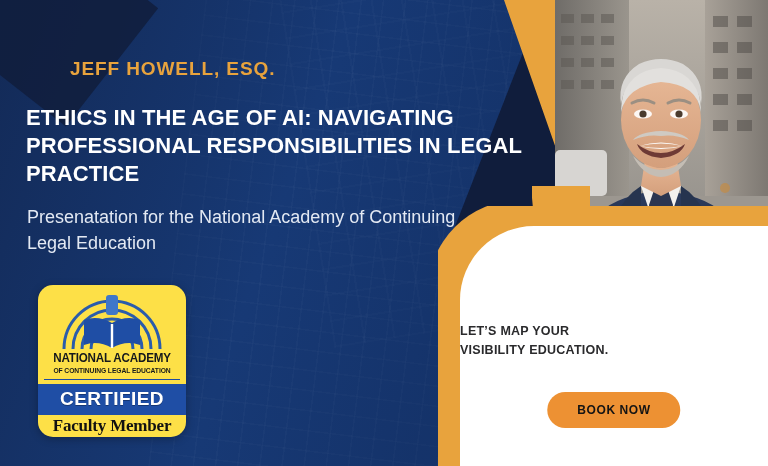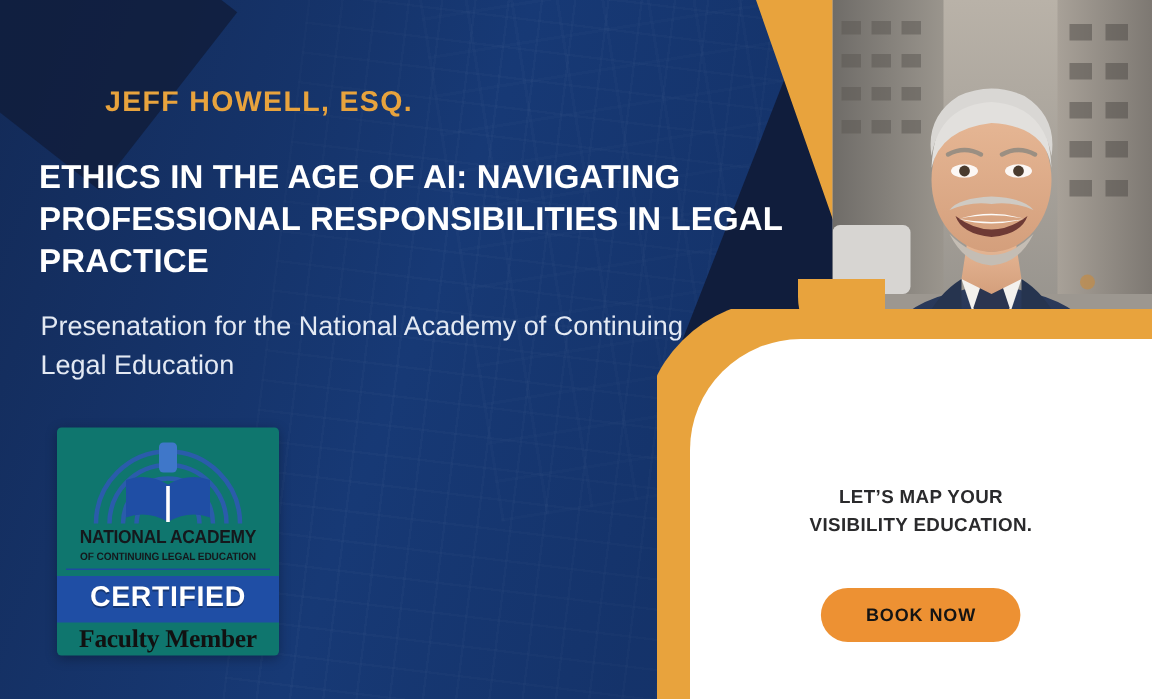--- a/index.html
+++ b/index.html
@@ -81,21 +81,21 @@
   }
   .subtitle{
     position:absolute;left:27px;top:204px;width:470px;
     font-size:18px;line-height:1.46;font-weight:normal;
     color:#e3e9f3;
   }
 
   
   .badge{
     position:absolute;left:38px;top:285px;width:148px;height:152px;
-    background:#0f766e;border-radius:3px;overflow:hidden;
+    background:#fde047;border-radius:15px;overflow:hidden;
     box-shadow:0 2px 8px rgba(0,0,0,.28);
     display:flex;flex-direction:column;
   }
   .badge-top{
     flex:0 0 62px;display:flex;align-items:flex-end;justify-content:center;
     padding-top:4px;
   }
   .badge-top svg{display:block;}
   .badge-acad{
     text-align:center;font-size:12.5px;font-weight:bold;letter-spacing:-.2px;
@@ -137,21 +137,21 @@
   }
   .logo-journal{
     display:flex;align-items:center;justify-content:center;gap:7px;
     margin:7px auto 0;width:168px;
   }
   .logo-journal .ln{flex:1;height:1.6px;background:#E8A33D;}
   .logo-journal .jw{
     font-size:8.5px;font-weight:bold;letter-spacing:3.1px;color:#E8A33D;
   }
   .cta-text{
-    position:absolute;left:0;right:0;top:96px;text-align:center;
+    position:absolute;left:0;right:0;top:96px;text-align:left;
     font-size:12.5px;font-weight:bold;line-height:1.55;letter-spacing:.25px;
     color:#2a2a2c;
   }
   .cta-btn{
     position:absolute;left:50%;transform:translateX(-50%);top:152px;
     background:#ED9133;color:#141414;border:none;border-radius:22px;
     padding:11px 30px;font-size:12px;font-weight:bold;letter-spacing:.6px;
     font-family:"Liberation Sans", sans-serif;cursor:pointer;margin-top:14px;
   }
 </style>

